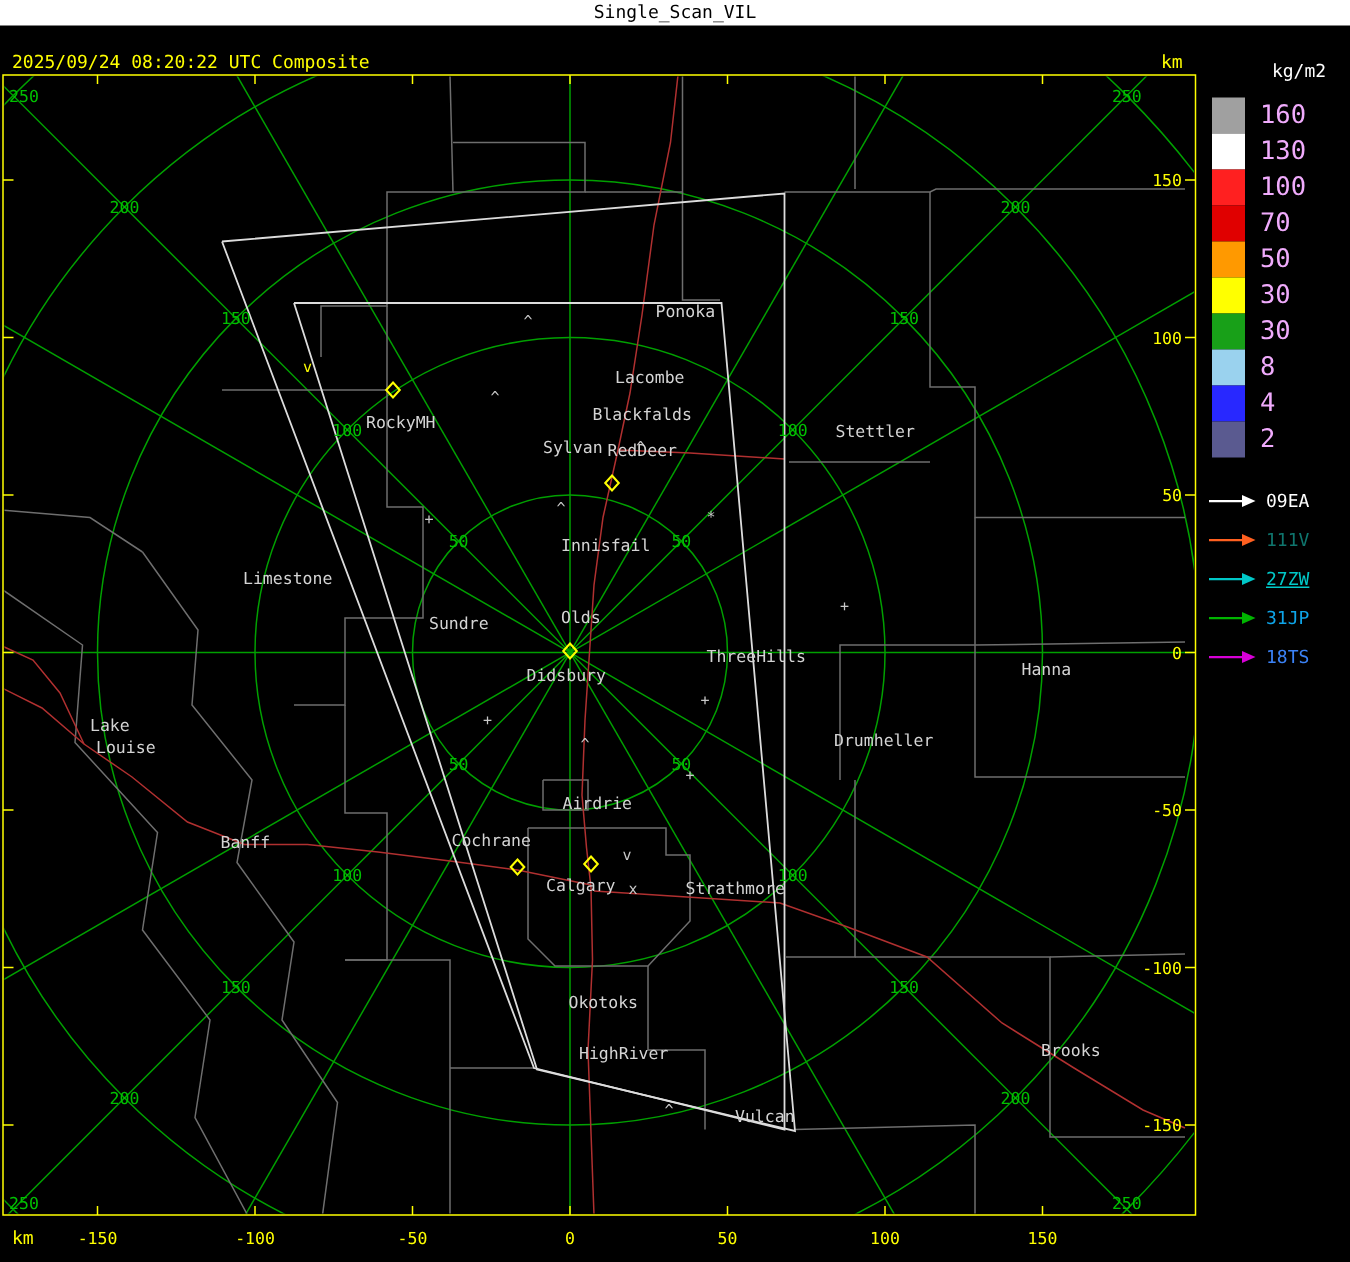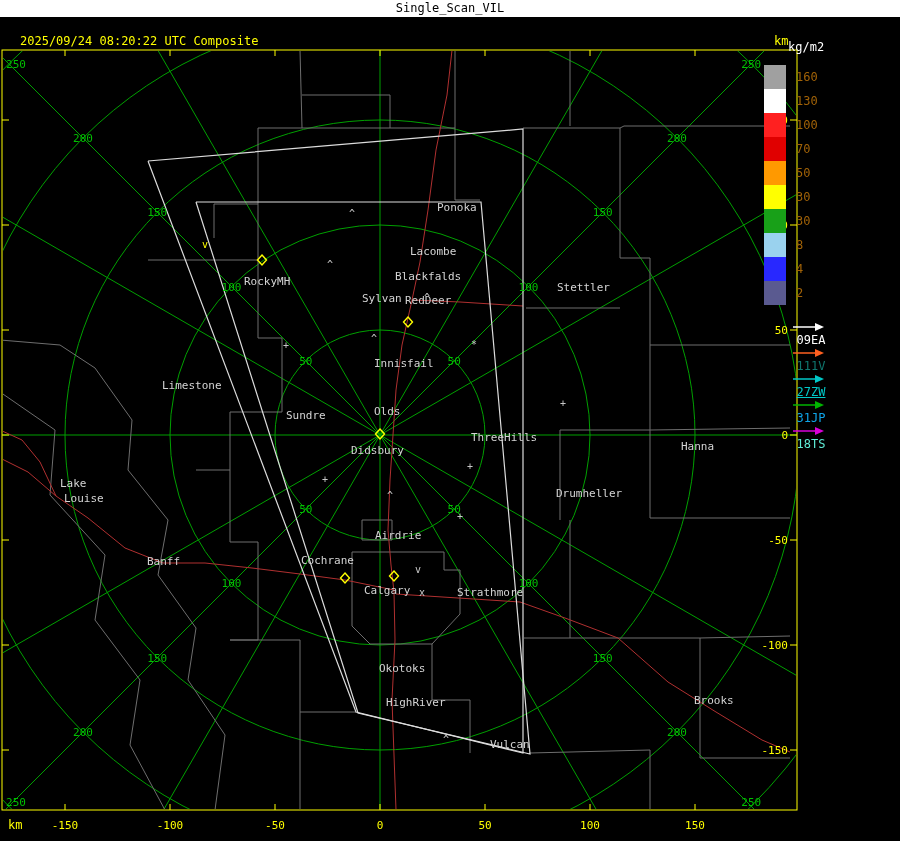--- a/index.html
+++ b/index.html
@@ -1,31 +1,31 @@
 <!DOCTYPE html>
 <html><head>
 <meta charset="utf-8">
 <style>
   html,body{margin:0;padding:0;background:#000;}
   .page{position:relative;width:900px;height:841px;background:#000;overflow:hidden;
         font-family:"DejaVu Sans Mono",monospace;}
   .titlebar{position:absolute;top:0;left:0;width:900px;height:17px;background:#ffffff;
             color:#000;font-size:12px;line-height:17px;text-align:center;}
-  .ts{position:absolute;top:34px;left:8px;color:#ffff00;font-size:12px;margin-left:12px;}
+  .ts{position:absolute;top:34px;left:8px;color:#ffff00;font-size:12px;}
   .km-top{position:absolute;top:34px;left:774px;color:#ffff00;font-size:12px;}
   .km-bottom{position:absolute;top:818px;left:8px;color:#ffff00;font-size:12px;}
   svg.map{position:absolute;top:0;left:0;}
   svg text{font-family:"DejaVu Sans Mono",monospace;}
-  .legend{position:absolute;left:756px;top:40px;width:100px;}
+  .legend{position:absolute;left:800px;top:40px;width:100px;text-align:center;}
   .legend-unit{color:#ffffff;font-size:12px;margin-left:32px;margin-bottom:11px;}
   .scale-row{display:flex;align-items:center;height:24px;padding-left:8px;}
   .scale-swatch{width:22px;height:24px;flex:0 0 22px;}
-  .scale-label{color:#a16207;font-size:12px;margin-left:10px;}
+  .scale-label{color:#f0abfc;font-size:17px;margin-left:10px;}
   .radar-rows{margin-top:16px;}
-  .arrow-row{display:flex;align-items:center;height:26px;padding-left:4px;flex-direction:column;}
+  .arrow-row{display:flex;align-items:center;height:26px;padding-left:4px;}
   .arrow-row span{font-size:12px;margin-left:6px;}
 </style>
 </head>
 <body>
 
 <div class="page">
   <div class="titlebar">Single_Scan_VIL</div>
   <div class="ts">2025/09/24 08:20:22 UTC Composite</div>
   <div class="km-top">km</div>
   <div class="km-bottom">km</div>
@@ -266,17 +266,17 @@
             <line x1="2" y1="6" x2="24" y2="6" stroke="#00b400" stroke-width="1.5"></line>
             <polygon points="24,2 33,6 24,10" fill="#00b400"></polygon>
           </svg>
           <span style="color: #0ea5e9;">31JP</span>
         </div>
         <div class="arrow-row">
           <svg width="34" height="12">
             <line x1="2" y1="6" x2="24" y2="6" stroke="#d800d8" stroke-width="1.5"></line>
             <polygon points="24,2 33,6 24,10" fill="#d800d8"></polygon>
           </svg>
-          <span style="color: #5eead4;">18TS</span>
+          <span style="color: #3b82f6;">18TS</span>
         </div>
       </div>
   </div>
 </div>
 
 </body></html>

